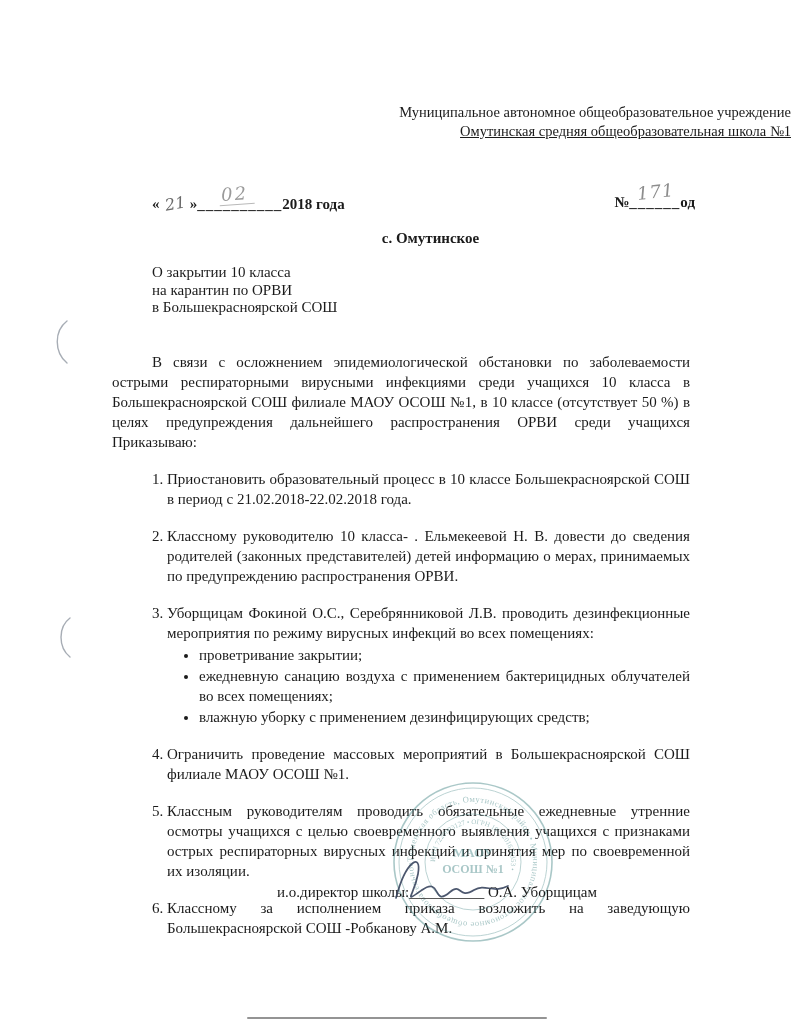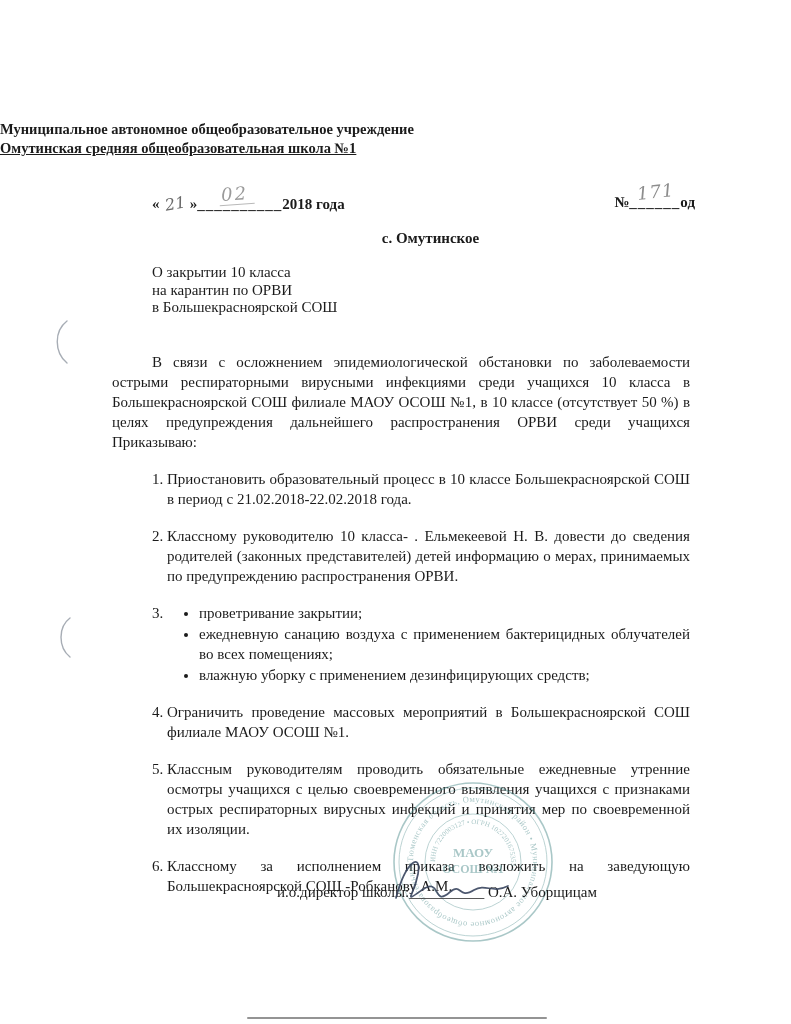--- a/index.html
+++ b/index.html
@@ -8,22 +8,22 @@
     background:#ffffff;
     font-family:"Liberation Serif","DejaVu Serif",serif;
     color:#1b1b1b;
     position:relative;
     overflow:hidden;
   }
   .page{position:absolute;inset:0;}
 
   
   .org-header{
-    position:absolute;top:120px;left:0;right:0;
-    text-align:left;font-weight:bold;font-size:14.5px;line-height:19px;
+    position:absolute;top:103px;left:0;right:0;
+    text-align:right;font-weight:normal;font-size:14.5px;line-height:19px;
   }
   .org-line2{text-decoration:underline;}
 
   .order-title{
     position:absolute;top:168px;left:0;right:0;
     text-align:center;font-weight:bold;font-size:15px;letter-spacing:1px;
   }
 
   
   .date-row{
@@ -114,21 +114,21 @@
     <div>О закрытии  10 класса</div>
     <div>на карантин по ОРВИ</div>
     <div>в Большекрасноярской СОШ</div>
   </div>
 
   <div class="body-text">
     <p class="intro">В связи с осложнением эпидемиологической обстановки по заболеваемости острыми респираторными вирусными инфекциями среди учащихся 10 класса в Большекрасноярской СОШ филиале МАОУ ОСОШ №1, в 10  классе (отсутствует 50 %)  в целях предупреждения дальнейшего распространения ОРВИ среди учащихся Приказываю:</p>
     <ol class="order-list">
       <li><span>Приостановить образовательный процесс в 10 классе  Большекрасноярской СОШ в период с 21.02.2018-22.02.2018 года.</span></li>
       <li><span>Классному  руководителю 10 класса- . Ельмекеевой Н. В.  довести до сведения родителей (законных представителей) детей информацию о мерах, принимаемых по предупреждению распространения ОРВИ.</span></li>
-      <li>
+      <li><span>Уборщицам Фокиной О.С., Серебрянниковой Л.В.  проводить дезинфекционные мероприятия по режиму вирусных инфекций во всех помещениях:</span>
         <ul class="bullets">
           <li>проветривание закрытии;</li>
           <li>ежедневную санацию воздуха с применением бактерицидных облучателей во всех помещениях;</li>
           <li>влажную уборку с применением дезинфицирующих средств;</li>
         </ul>
       </li>
       <li><span>Ограничить проведение массовых мероприятий в Большекрасноярской СОШ филиале МАОУ ОСОШ №1.</span></li>
       <li><span>Классным руководителям проводить обязательные ежедневные утренние осмотры учащихся  с целью своевременного выявления учащихся  с признаками острых респираторных вирусных инфекций и принятия мер по своевременной их изоляции.</span></li>
       <li><span>Классному за исполнением приказа возложить на заведующую Большекрасноярской СОШ -Робканову А.М.</span></li>
     </ol>

